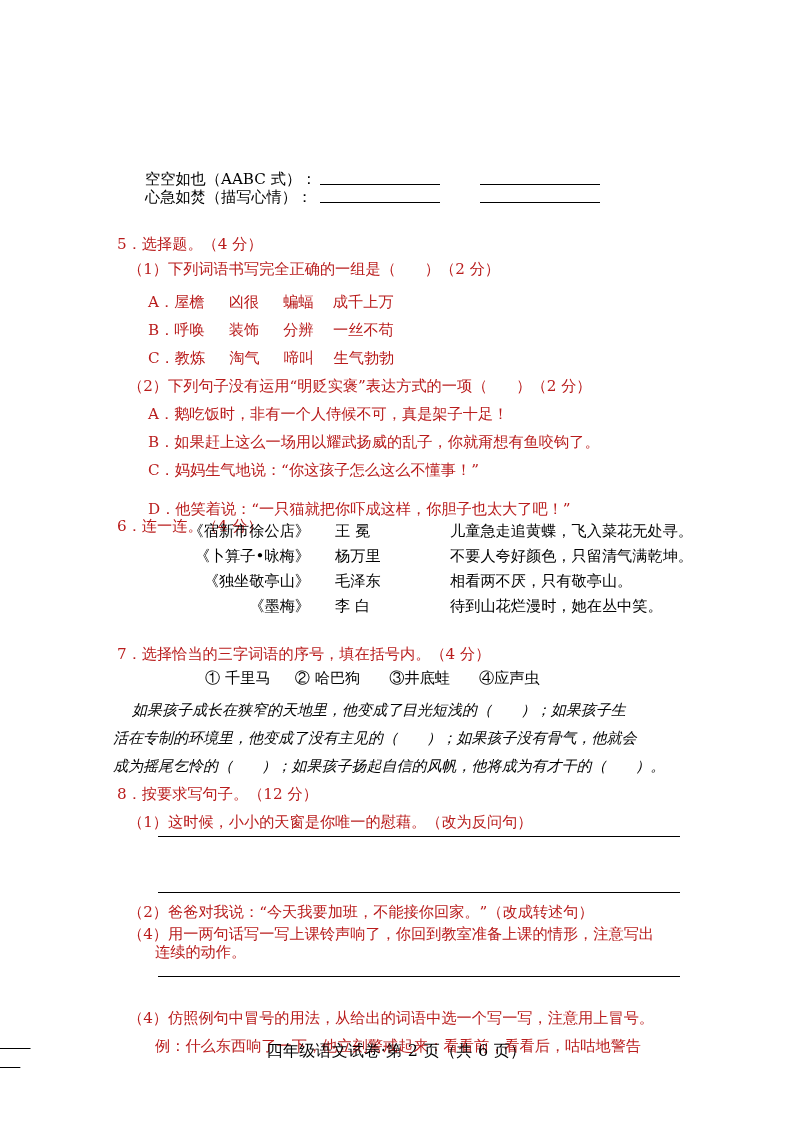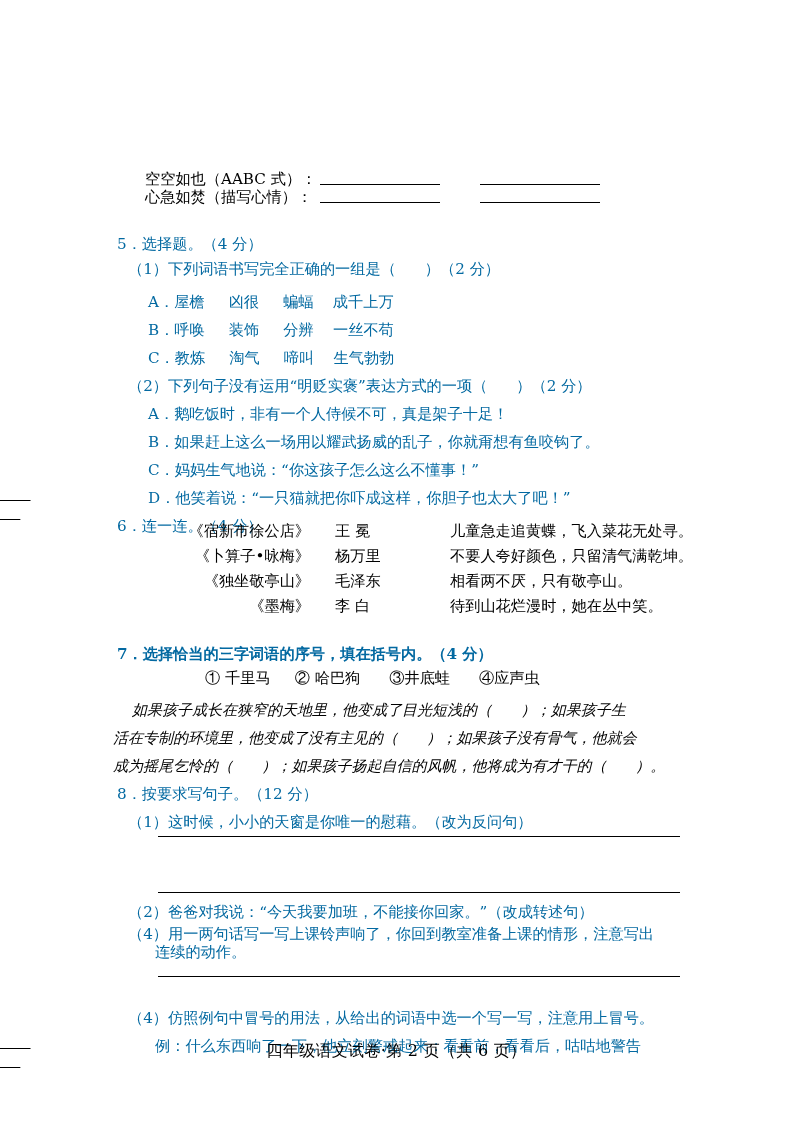--- a/index.html
+++ b/index.html
@@ -23,21 +23,21 @@
     position: absolute;
     left: 0;
     top: 0;
     width: 793px;
   }
   
   .line {
     font-size: 15.2px;
     line-height: 28.6px;
     white-space: pre;
-    color: #0369a1;
+    color: #b91c1c;
   }
   .songti { font-family: "DejaVu Serif", "Liberation Serif", serif; }
   .kaiti {
     font-family: "DejaVu Serif", "Liberation Serif", serif;
     font-style: italic;
     font-size: 15px;
     line-height: 28px;
   }
 
   
@@ -164,21 +164,21 @@
     </div>
     <div class="row" style="top:381px;">
       <span class="opt line songti">A．鹅吃饭时，非有一个人侍候不可，真是架子十足！</span>
     </div>
     <div class="row" style="top:409px;">
       <span class="opt line songti">B．如果赶上这么一场用以耀武扬威的乱子，你就甭想有鱼咬钩了。</span>
     </div>
     <div class="row" style="top:437px;">
       <span class="opt line songti">C．妈妈生气地说：“你这孩子怎么这么不懂事！”</span>
     </div>
-    <div class="row" style="top:465px;text-decoration:underline;">
+    <div class="row" style="top:476px;">
       <span class="opt line songti">D．他笑着说：“一只猫就把你吓成这样，你胆子也太大了吧！”</span>
     </div>
 
     <div class="row" style="top:493px;">
       <span class="num line songti">6．连一连。（4 分）</span>
     </div>
 
     <div class="match-row" style="top:521px;">
       <span class="m-title songti">《宿新市徐公店》</span>
       <span class="m-author songti">王 冕</span>
@@ -193,21 +193,21 @@
       <span class="m-title songti">《独坐敬亭山》</span>
       <span class="m-author songti">毛泽东</span>
       <span class="m-verse songti">相看两不厌，只有敬亭山。</span>
     </div>
     <div class="match-row" style="top:596px;">
       <span class="m-title songti">《墨梅》</span>
       <span class="m-author songti">李 白</span>
       <span class="m-verse songti">待到山花烂漫时，她在丛中笑。</span>
     </div>
 
-    <div class="row" style="top:621px;font-weight:bold;">
+    <div class="row" style="top:621px;">
       <span class="num line songti">7．选择恰当的三字词语的序号，填在括号内。（4 分）</span>
     </div>
     <div class="row" style="top:649px;">
       <span class="choices songti">① 千里马     ② 哈巴狗      ③井底蛙      ④应声虫</span>
     </div>
     <div class="row" style="top:677px;">
       <span class="para kaiti">    如果孩子成长在狭窄的天地里，他变成了目光短浅的（      ）；如果孩子生</span>
     </div>
     <div class="row" style="top:705px;">
       <span class="para kaiti">活在专制的环境里，他变成了没有主见的（      ）；如果孩子没有骨气，他就会</span>

